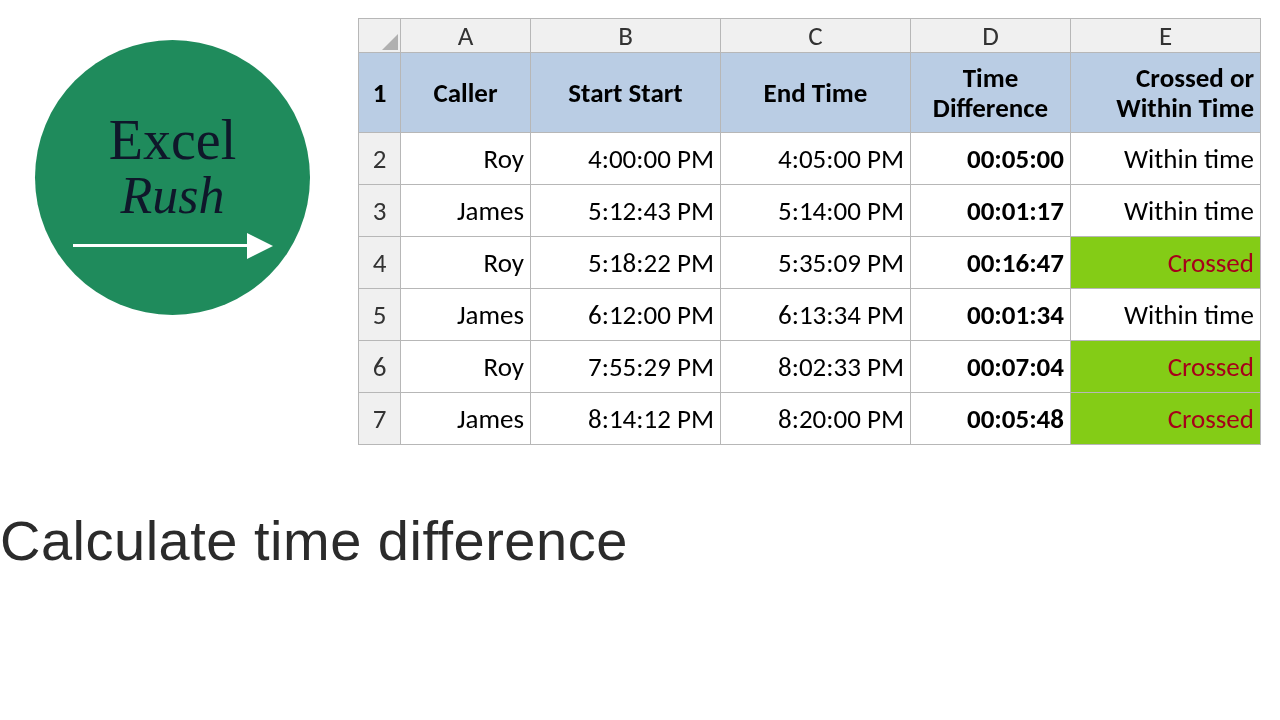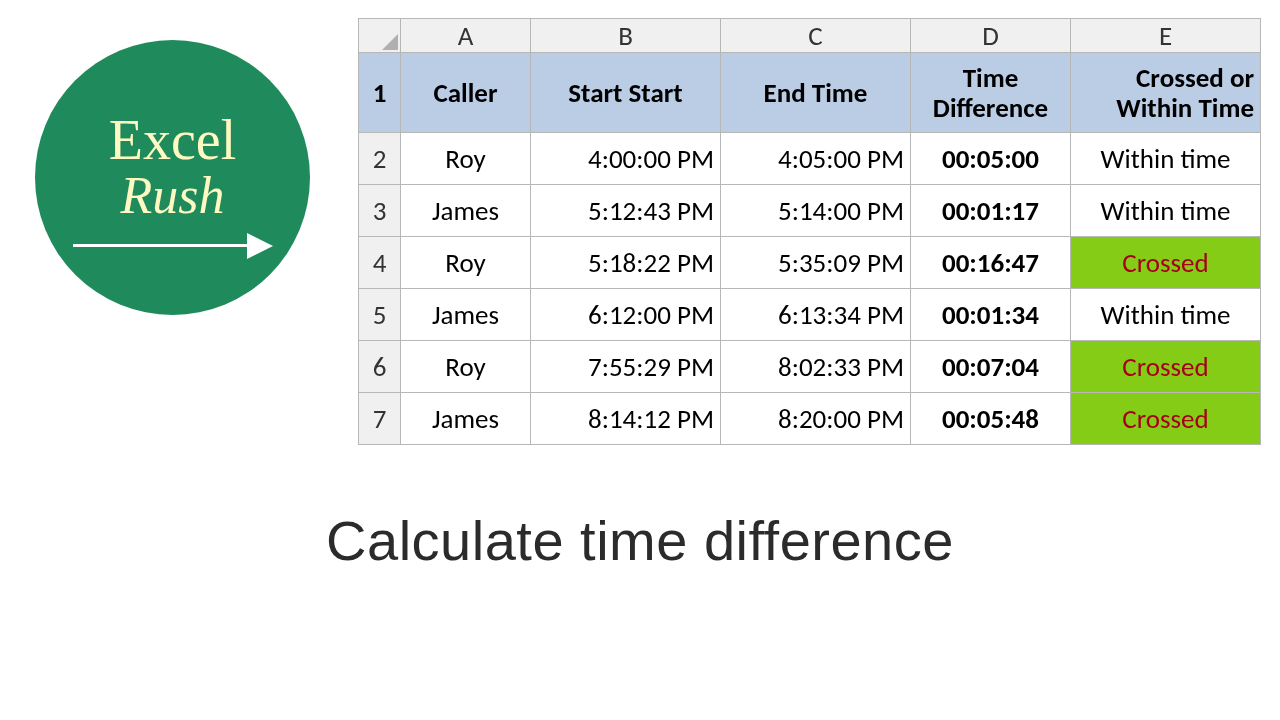--- a/index.html
+++ b/index.html
@@ -19,21 +19,21 @@
     top: 40px;
     left: 35px;
     width: 275px;
     height: 275px;
     border-radius: 50%;
     background: #1f8b5c;
     display: flex;
     flex-direction: column;
     align-items: center;
     justify-content: center;
-    color: #fef9c3;
+    color: #0f172a;
   }
   .logo-line1 {
     font-family: Georgia, 'Times New Roman', serif;
     font-size: 56px;
     line-height: 1;
     margin-top: 14px;
   }
   .logo-line2 {
     font-family: Georgia, 'Times New Roman', serif;
     font-style: italic;
@@ -121,34 +121,33 @@
     height: 80px;
     color:#000;
   }
   .wA { width: 130px; }
   .wB { width: 190px; }
   .wC { width: 190px; }
   .wD { width: 160px; font-weight: bold; }
   .wE { width: 190px; }
 
   .sheet .num { text-align: right; margin-left: 7px; }
-  .sheet .txt { text-align: center; }
+  .sheet .txt { text-align: right; }
 
   .crossed {
     background: #84cc16;
     color: #a6001a;
   }
 
   
   .caption {
     position: absolute;
     left: 0;
     width: 1280px;
     top: 500px;
-    text-align: center;
     font-family: "Comic Sans MS", "Comic Sans", cursive, sans-serif;
     font-size: 56px;
     color: #2b2b2b;
     line-height: 1.45;
     letter-spacing: 0.5px;
   }
 </style>
 </head>
 <body>
 

